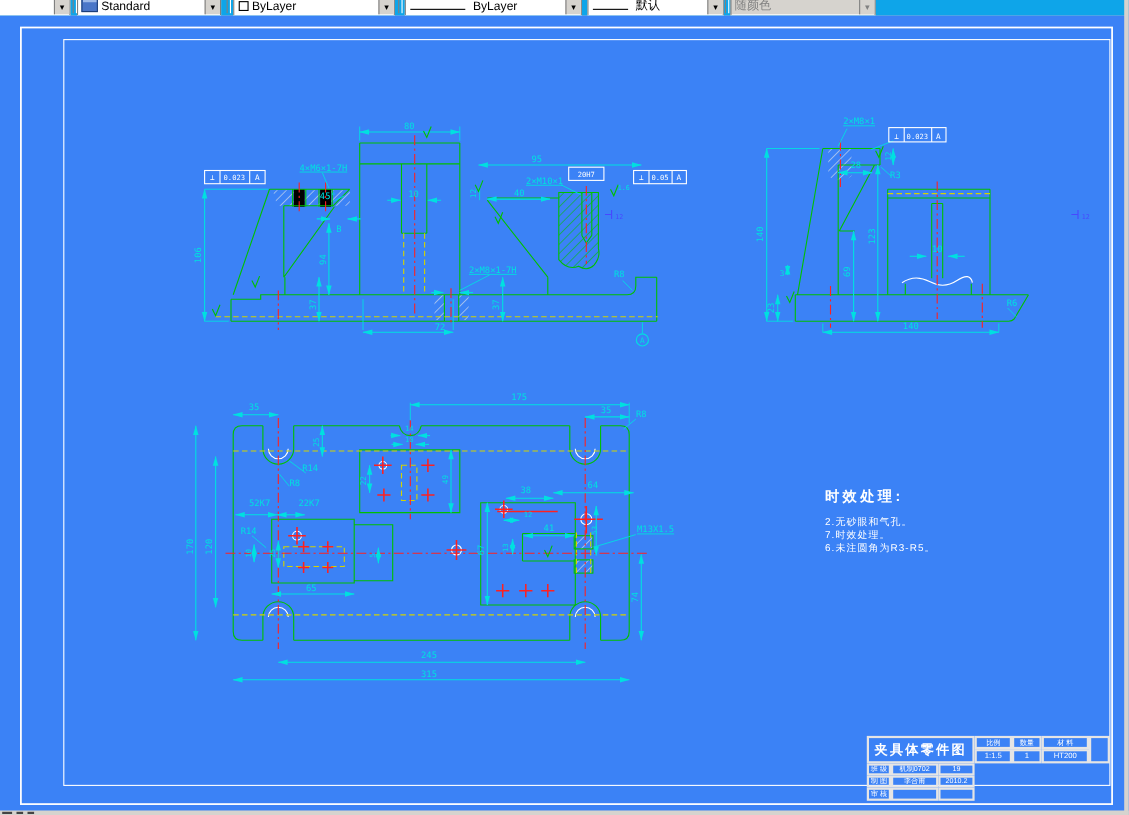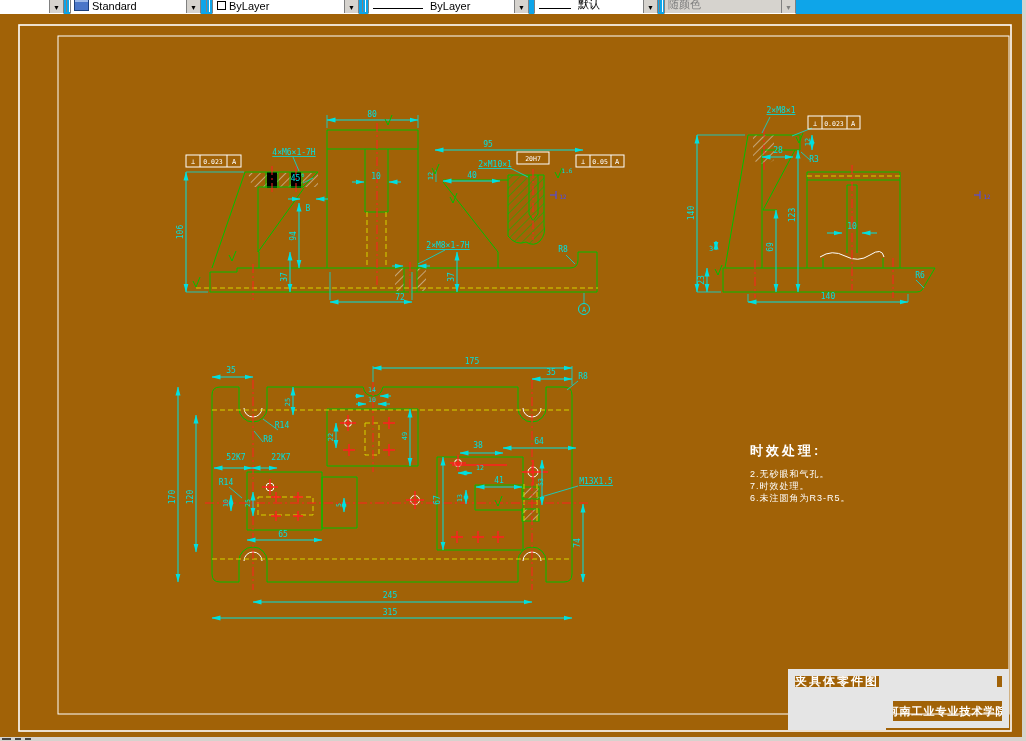--- a/index.html
+++ b/index.html
@@ -13,33 +13,33 @@
   .drop{position:absolute;right:0;top:0;bottom:0;width:13px;background:#d6d3ce;
         border-left:1px solid #808080;display:flex;align-items:flex-end;justify-content:center;
         font-size:7px;color:#000;padding-bottom:2px;}
   .combo.disabled{background:#d6d3ce;color:#808080;}
   .sep{position:absolute;top:0;width:2px;height:12px;border-left:1px solid #808080;border-right:1px solid #fff;}
   .swatch-line{align-self:center;height:1px;background:#000;margin:10px 4px 0 4px;}
   .sq-icon{width:7px;height:7px;border:1px solid #000;background:#fff;align-self:flex-end;margin:0 0 3px 4px;}
   .layers-icon{width:13px;height:10px;background:#4a76c8;border:1px solid #1c3f7a;align-self:flex-end;margin:0 0 2px 3px;
                box-shadow:inset 0 2px 0 #9db9e8;}
   
-  #canvas{position:absolute;left:0;top:14px;width:1026px;height:723px;background:#a16207;}
+  #canvas{position:absolute;left:0;top:14px;width:1026px;height:723px;background:#3b82f6;}
   #dwg{position:absolute;left:0;top:0;}
   
   #rstrip{position:absolute;right:0;top:0;width:4px;height:741px;background:#d6d3ce;z-index:6;}
   #bstrip{position:absolute;left:0;bottom:0;width:1026px;height:4px;background:#d6d3ce;z-index:6;}
   .bmark{position:absolute;bottom:1px;height:2px;background:#444;z-index:7;}
   
   #techreq{position:absolute;left:750px;top:428px;width:210px;color:#fff;z-index:3;}
   #techreq .trtitle{font-size:13px;font-weight:bold;letter-spacing:3px;margin-bottom:8px;}
   #techreq .tritem{font-size:9px;line-height:12px;letter-spacing:1px;}
   
   #titleblock{position:absolute;left:788px;top:655px;width:221px;height:59px;z-index:4;color:#fff;}
-  .tcell{position:absolute;border:7px solid #e5e5e5;box-sizing:border-box;display:flex;
+  .tcell{position:absolute;border:2px solid #e5e5e5;box-sizing:border-box;display:flex;
          align-items:center;justify-content:center;overflow:hidden;white-space:nowrap;}
   .tb-title{font-size:12px;font-weight:bold;letter-spacing:2px;}
   .tb-school{font-size:11px;font-weight:bold;letter-spacing:1px;}
   .tb-s{font-size:6.5px;}
   .tb-v{font-size:7px;}
 </style>
 </head>
 <body>
 
 <div id="win">
@@ -356,21 +356,20 @@
 
     <div id="titleblock">
       <div class="tcell tb-title" style="left:0;top:0;width:98px;height:25px;">夹具体零件图</div>
       <div class="tcell tb-s" style="left:98px;top:0;width:34px;height:12px;">比例</div>
       <div class="tcell tb-s" style="left:132px;top:0;width:27px;height:12px;">数量</div>
       <div class="tcell tb-s" style="left:159px;top:0;width:43px;height:12px;">材 料</div>
       <div class="tcell" style="left:202px;top:0;width:19px;height:25px;"></div>
       <div class="tcell tb-v" style="left:98px;top:12px;width:34px;height:13px;">1:1.5</div>
       <div class="tcell tb-v" style="left:132px;top:12px;width:27px;height:13px;">1</div>
       <div class="tcell tb-v" style="left:159px;top:12px;width:43px;height:13px;">HT200</div>
-      <div class="tcell tb-school" style="left:98px;top:25px;width:123px;height:34px;">河南工业专业技术学院</div>
       <div class="tcell tb-s" style="left:0;top:25px;width:22px;height:11px;">班 级</div>
       <div class="tcell tb-s" style="left:22px;top:25px;width:43px;height:11px;">机制0702</div>
       <div class="tcell tb-s" style="left:65px;top:25px;width:33px;height:11px;">19</div>
       <div class="tcell tb-s" style="left:0;top:36px;width:22px;height:11px;">制 图</div>
       <div class="tcell tb-s" style="left:22px;top:36px;width:43px;height:11px;">李合甫</div>
       <div class="tcell tb-s" style="left:65px;top:36px;width:33px;height:11px;">2010.2</div>
       <div class="tcell tb-s" style="left:0;top:47px;width:22px;height:12px;">审 核</div>
       <div class="tcell tb-s" style="left:22px;top:47px;width:43px;height:12px;"></div>
       <div class="tcell tb-s" style="left:65px;top:47px;width:33px;height:12px;"></div>
     </div>

